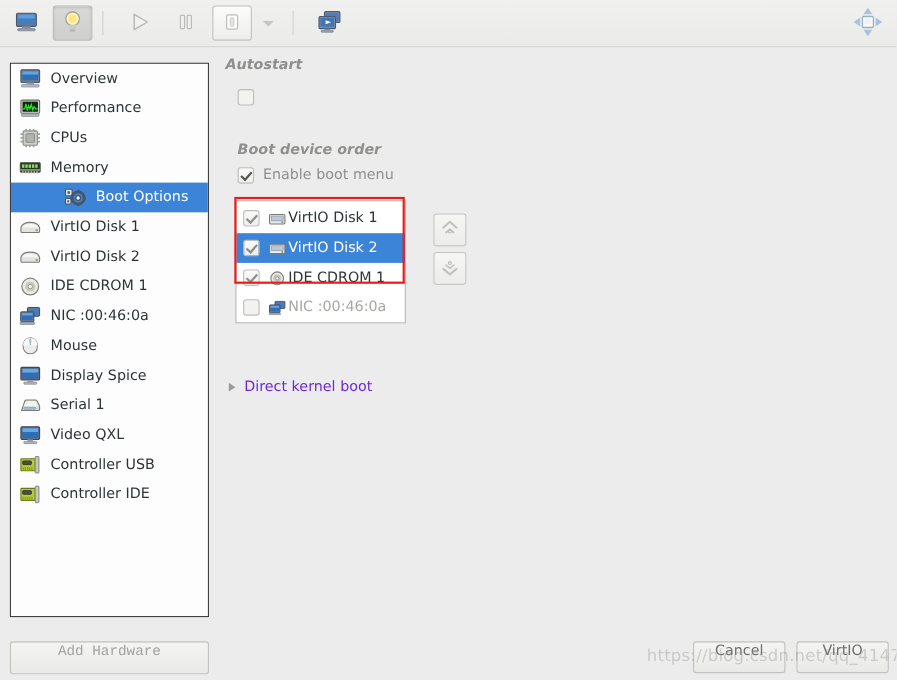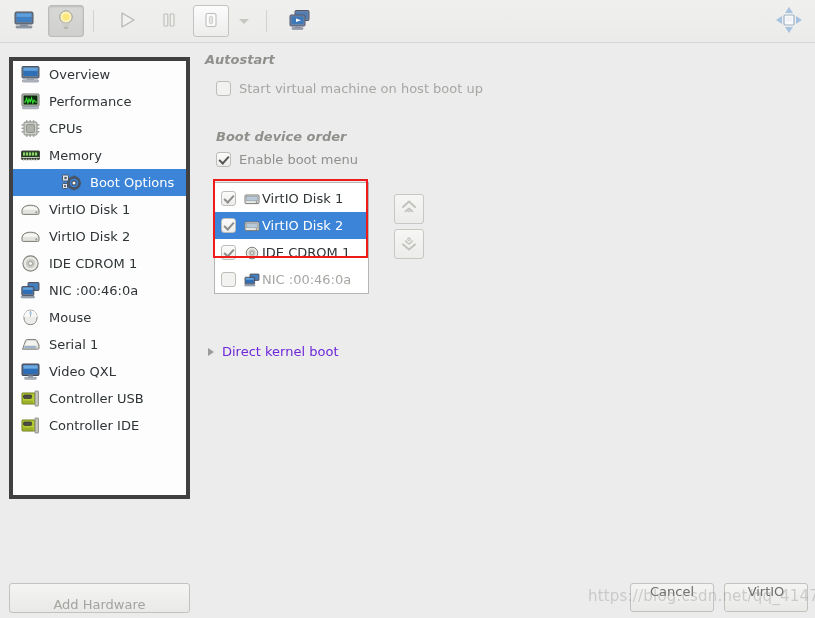--- a/index.html
+++ b/index.html
@@ -46,23 +46,23 @@
   }
   .tb-spacer { flex: 1 1 auto; }
   .tb-arrow {
     width: 26px; height: 32px; margin-left: 2px;
     display:flex; align-items:center; justify-content:center;
   }
 
   
   #sidebar-frame {
     position: absolute; left: 9px; top: 57px;
-    width: 181px; height: 442px;
+    width: 181px; height: 504px;
     background: #fdfdfd;
-    border: 4px solid #404040;
+    border: 1px solid #404040;
     box-sizing: border-box;
     overflow: hidden;
   }
   .side-item {
     height: 27px;
     display: flex; align-items: center;
     padding-left: 6px;
     box-sizing: border-box;
     font-size: 13px;
     color: #2e3436;
@@ -81,22 +81,23 @@
   .side-item .s-label { white-space: nowrap; }
 
   #add-hardware-btn {
     position: absolute; left: 9px; top: 583px;
     width: 181px; height: 30px;
     border: 1px solid #c2c2bf;
     border-radius: 3px;
     background: linear-gradient(to bottom,#f4f4f3,#e9e9e7);
     color: #a3a3a0;
     font-size: 13px;
-    display:flex; align-items:flex-end; justify-content:center;
-    box-sizing: border-box;
+    display:flex; align-items:flex-start; justify-content:center;
+    box-sizing: border-box;
+    font-family: Liberation Mono, monospace;
   }
 
   
   #main { position: absolute; left: 200px; top: 52px; width: 608px; }
   .sec-title {
     font-weight: bold; font-size: 13px; color: #8f8f8c;
     margin: 0 0 8px 5px;
     font-style: italic;
   }
   .chk-row { display: flex; align-items: center; margin-left: 16px; }
@@ -451,20 +452,32 @@
         <path d="M10.5,2.2 C14.6,2.2 17,5.4 17,9.6 C17,13.8 14.6,16.6 10.5,16.6 C6.4,16.6 4,13.8 4,9.6 C4,5.4 6.4,2.2 10.5,2.2 Z" fill="#ececea" stroke="#85857f" stroke-width="1"></path>
         <path d="M10.5,2.2 C6.4,2.2 4,5.4 4,9 L17,9 C17,5.4 14.6,2.2 10.5,2.2 Z" fill="#f8f8f6"></path>
         <line x1="10.5" y1="2.4" x2="10.5" y2="8.8" stroke="#a3a39d" stroke-width="0.9"></line>
         <rect x="9.6" y="3.6" width="1.9" height="3" rx="0.9" fill="#93c0e8"></rect>
       </svg>
     </span>
     <span class="s-label">Mouse</span>
   </div>
 
 
+  <div class="side-item">
+    <span class="s-ico">
+      <svg width="21" height="19" viewBox="0 0 21 19">
+        <rect x="2" y="2" width="17" height="11.5" rx="1" fill="#5f6a7c" stroke="#3e4656" stroke-width="1"></rect>
+        <rect x="3.4" y="3.3" width="14.2" height="8.6" fill="#2c6db8"></rect>
+        <rect x="3.4" y="3.3" width="14.2" height="3.4" fill="#6aa9e2"></rect>
+        <rect x="8" y="13.5" width="5" height="2" fill="#98a1ad"></rect>
+        <rect x="4.6" y="15.3" width="11.8" height="2" rx="0.7" fill="#b0b7c1" stroke="#7c8490" stroke-width="0.6"></rect>
+      </svg>
+    </span>
+    <span class="s-label">Display Spice</span>
+  </div>
 
   <div class="side-item">
     <span class="s-ico">
       <svg width="21" height="19" viewBox="0 0 21 19">
         <path d="M2.6,14.2 L5.6,5.6 Q6,4.6 7.2,4.6 L15,4.6 Q16.2,4.6 16.8,5.6 L19,10 L19,13 Q19,14.2 17.8,14.2 Z" fill="#dcdcd7" stroke="#7c7c77" stroke-width="1"></path>
         <path d="M4.2,10.4 L6.6,6.2 Q7,5.8 7.8,5.8 L14.6,5.8 Q15.4,5.8 15.8,6.4 L17.6,10.4 Z" fill="#f3f3f1"></path>
         <rect x="4.6" y="11.4" width="11" height="1.6" rx="0.8" fill="#a9c4e0" stroke="#7e93ab" stroke-width="0.6"></rect>
       </svg>
     </span>
     <span class="s-label">Serial 1</span>
@@ -524,21 +537,20 @@
 <div id="add-hardware-btn">
   <span>Add Hardware</span>
 </div>
 
 <div id="main">
 
   <div class="sec-title">Autostart</div>
 
   <div class="chk-row" style="margin-top:14px;">
     <span class="checkbox disabled"></span>
-    <span class="lbl dim">Start virtual machine on host boot up</span>
   </div>
 
   <div class="sec-title" style="margin-top:33px;margin-left:16px;">Boot device order</div>
 
   <div class="chk-row" style="margin-top:8px;">
     <span class="checkbox checked dark"></span>
     <span class="lbl dim2">Enable boot menu</span>
   </div>
 
   <div id="boot-area">

